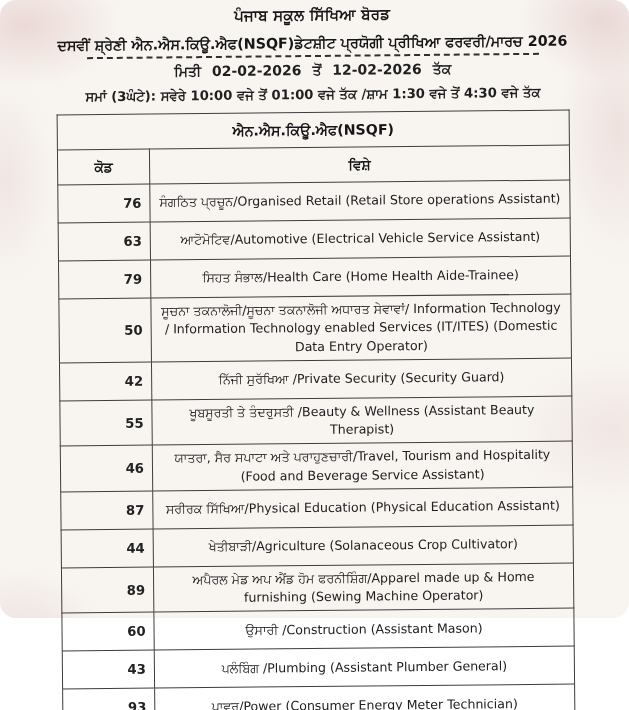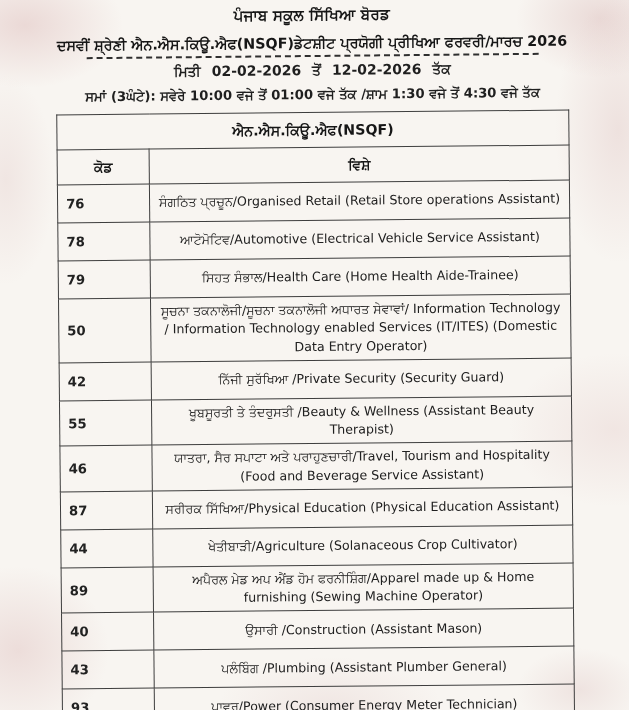--- a/index.html
+++ b/index.html
@@ -8,31 +8,32 @@
     --ink-strong:#161616;
     --border:#3e3e3e;
   }
   html,body{margin:0;padding:0;}
   body{
     width:629px;height:710px;overflow:hidden;
     font-family:"DejaVu Sans","Liberation Sans",sans-serif;
     color:var(--ink);
   }
   .paper{
-    position:relative;width:629px;height:710px;
+    position:relative;width:629px;height:618px;
     background:
       radial-gradient(140px 90px at 25px 25px, rgba(204,152,152,.30), transparent 70%),
       radial-gradient(120px 85px at 600px 18px, rgba(198,148,148,.28), transparent 70%),
       radial-gradient(90px 190px at 618px 130px, rgba(202,156,156,.22), transparent 70%),
       radial-gradient(70px 150px at 6px 180px, rgba(204,160,160,.18), transparent 70%),
       radial-gradient(150px 110px at 614px 430px, rgba(206,160,160,.18), transparent 70%),
       radial-gradient(130px 120px at 18px 650px, rgba(203,152,152,.26), transparent 70%),
       radial-gradient(160px 70px at 330px 706px, rgba(200,156,156,.16), transparent 70%),
       radial-gradient(90px 60px at 580px 690px, rgba(200,156,156,.20), transparent 70%),
       var(--paper);
+    border-radius: 16px;
   }
   .content{
     position:absolute;inset:0;
     padding-top:6px;
     transform:rotate(-0.55deg);
     transform-origin:50% 42%;
   }
   .title{
     text-align:center;font-weight:bold;font-size:15px;color:var(--ink-strong);
     letter-spacing:.2px;
@@ -64,21 +65,21 @@
   }
   th.nsqf{
     text-align:center;font-size:14.2px;font-weight:bold;color:var(--ink-strong);
     height:26px;
   }
   tr.colhead th{
     font-size:13.8px;font-weight:bold;color:var(--ink-strong);
     text-align:center;height:26px;
   }
   td.code{
-    text-align:left;font-size:13.2px;font-weight:bold;color:#222;
+    text-align:right;font-size:13.2px;font-weight:bold;color:#222;
     height:29px;
   }
   td.subject{
     text-align:center;font-size:12.6px;line-height:1.45;color:#202020;
     font-weight:500;padding:4px 12px;
   }
 </style>
 </head>
 <body>
 
@@ -109,21 +110,21 @@
           <th>ਵਿਸ਼ੇ</th>
         </tr>
       </thead>
       <tbody>
   <tr>
     <td class="code">76</td>
     <td class="subject">ਸੰਗਠਿਤ ਪ੍ਰਚੂਨ/Organised Retail (Retail Store operations Assistant)</td>
   </tr>
 
   <tr>
-    <td class="code">78</td>
+    <td class="code">63</td>
     <td class="subject">ਆਟੋਮੋਟਿਵ/Automotive (Electrical Vehicle Service Assistant)</td>
   </tr>
 
   <tr>
     <td class="code">79</td>
     <td class="subject">ਸਿਹਤ ਸੰਭਾਲ/Health Care (Home Health Aide-Trainee)</td>
   </tr>
 
   <tr>
     <td class="code">50</td>
@@ -154,21 +155,21 @@
     <td class="code">44</td>
     <td class="subject">ਖੇਤੀਬਾੜੀ/Agriculture (Solanaceous Crop Cultivator)</td>
   </tr>
 
   <tr>
     <td class="code">89</td>
     <td class="subject">ਅਪੈਰਲ ਮੇਡ ਅਪ ਐਂਡ ਹੋਮ ਫਰਨੀਸ਼ਿੰਗ/Apparel made up &amp; Home furnishing (Sewing Machine Operator)</td>
   </tr>
 
   <tr>
-    <td class="code">40</td>
+    <td class="code">60</td>
     <td class="subject">ਉਸਾਰੀ /Construction (Assistant Mason)</td>
   </tr>
 
   <tr>
     <td class="code">43</td>
     <td class="subject">ਪਲੰਬਿੰਗ /Plumbing (Assistant Plumber General)</td>
   </tr>
 
   <tr>
     <td class="code">93</td>

